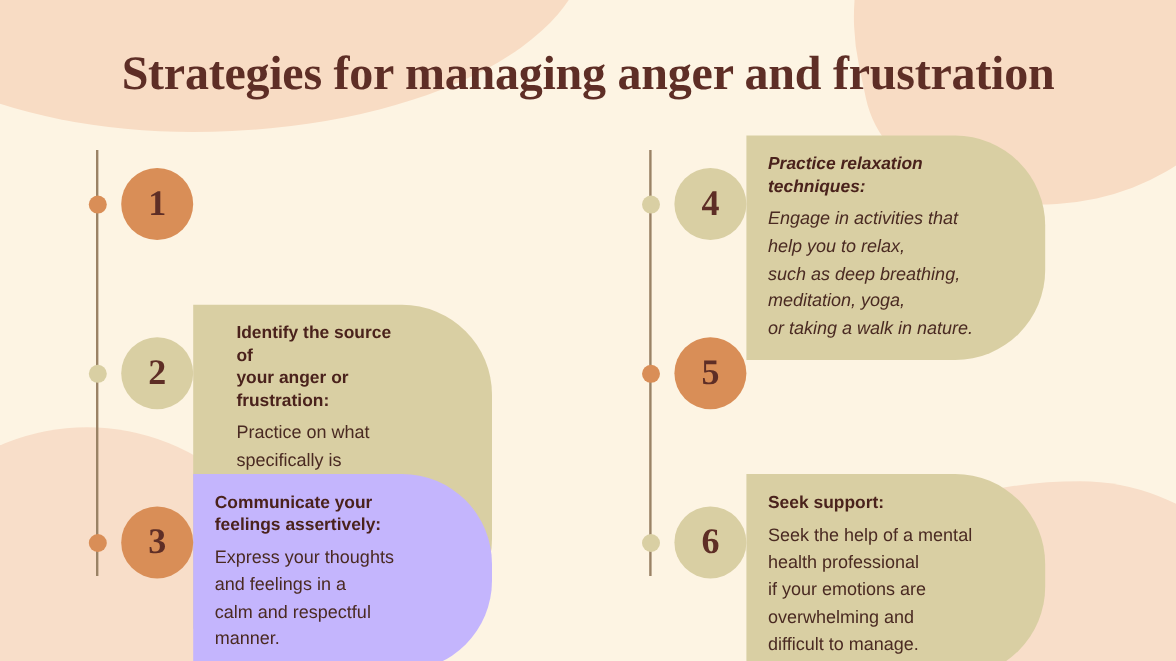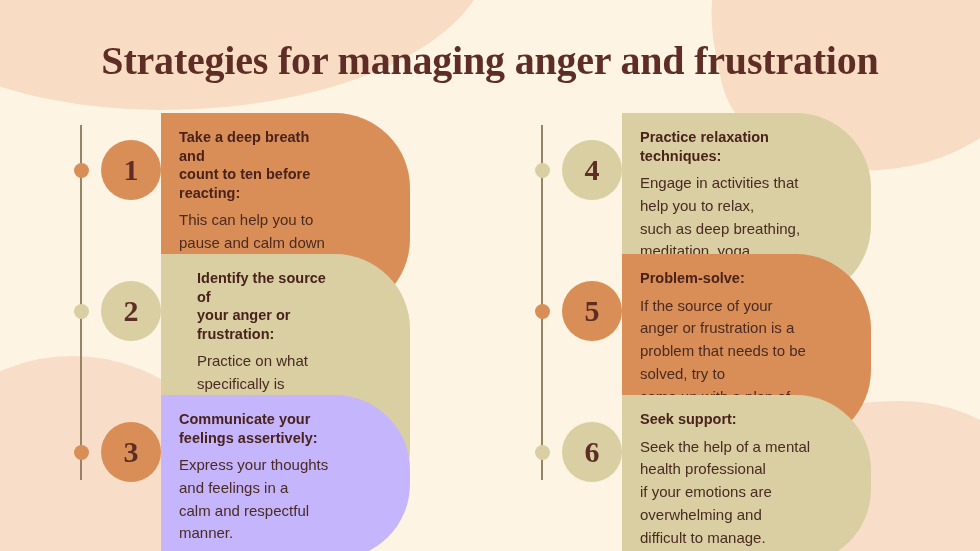--- a/index.html
+++ b/index.html
@@ -135,26 +135,20 @@
   <div class="blob-br" style="background: rgb(248, 222, 201);"></div>
 </div>
 
 <div class="title" style="color: rgb(94, 46, 38);">Strategies for managing anger and frustration</div>
 
 <div class="column left">
   <div class="rail" style="background: rgb(154, 130, 101);"></div>
 
   <div class="row">
     <div class="rail-dot" style="background: rgb(217, 142, 87);"></div>
-    <div class="card" style="background: rgb(217, 142, 87);">
-      <div class="card-heading">Take a deep breath and
-count to ten before reacting:</div>
-      <div class="card-body">This can help you to pause and calm down
-before reacting impulsively.</div>
-    </div>
     <div class="num-badge" style="background: rgb(217, 142, 87);">1</div>
   </div>
 
   <div class="row">
     <div class="rail-dot" style="background: rgb(217, 207, 163);"></div>
     <div class="card tall" style="background: rgb(217, 207, 163); padding-left: 36px;">
       <div class="card-heading">Identify the source of
 your anger or frustration:</div>
       <div class="card-body">Practice on what specifically is causing these
 emotions, and try to understand why you're
@@ -173,38 +167,32 @@
     </div>
     <div class="num-badge" style="background: rgb(217, 142, 87);">3</div>
   </div>
 </div>
 
 <div class="column right">
   <div class="rail" style="background: rgb(154, 130, 101);"></div>
 
   <div class="row">
     <div class="rail-dot" style="background: rgb(217, 207, 163);"></div>
-    <div class="card tall wide-text" style="background: rgb(217, 207, 163);">
+    <div class="card tall wide-text" style="background: rgb(217, 207, 163); font-style: italic;">
       <div class="card-heading">Practice relaxation
 techniques:</div>
       <div class="card-body">Engage in activities that help you to relax,
 such as deep breathing, meditation, yoga,
 or taking a walk in nature.</div>
     </div>
     <div class="num-badge" style="background: rgb(217, 207, 163);">4</div>
   </div>
 
   <div class="row">
     <div class="rail-dot" style="background: rgb(217, 142, 87);"></div>
-    <div class="card tall wide-text" style="background: rgb(217, 142, 87);">
-      <div class="card-heading">Problem-solve:</div>
-      <div class="card-body">If the source of your anger or frustration is a
-problem that needs to be solved, try to
-come up with a plan of action to address it.</div>
-    </div>
     <div class="num-badge" style="background: rgb(217, 142, 87);">5</div>
   </div>
 
   <div class="row">
     <div class="rail-dot" style="background: rgb(217, 207, 163);"></div>
     <div class="card tall wide-text" style="background: rgb(217, 207, 163);">
       <div class="card-heading">Seek support:</div>
       <div class="card-body">Seek the help of a mental health professional
 if your emotions are overwhelming and
 difficult to manage.</div>

